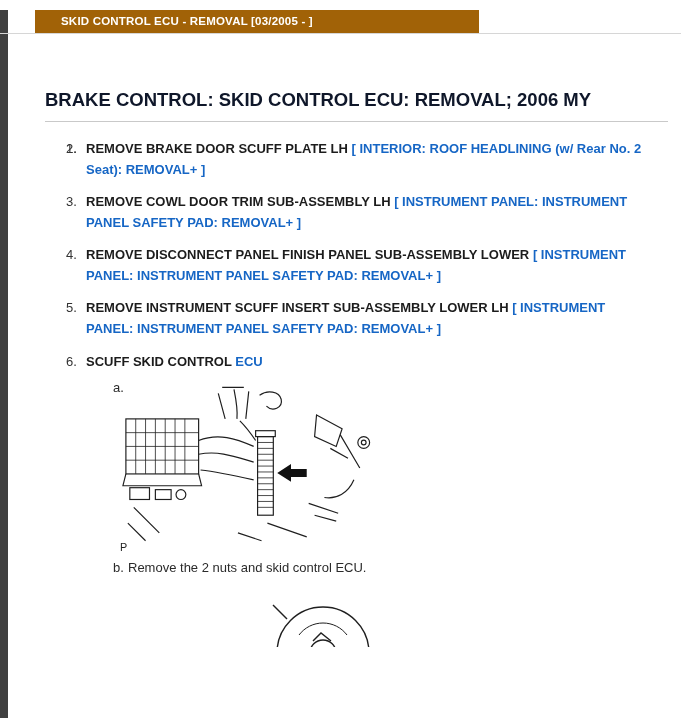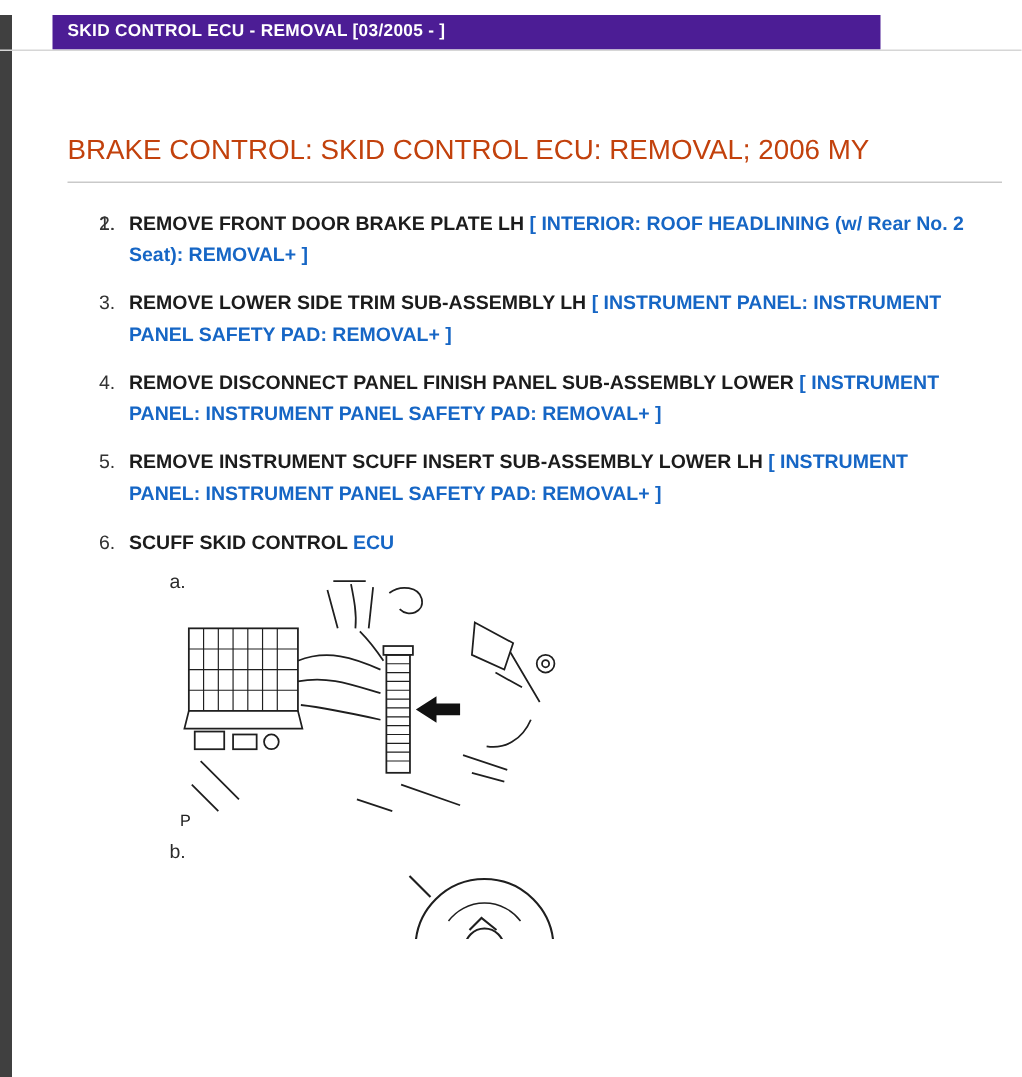--- a/index.html
+++ b/index.html
@@ -9,35 +9,35 @@
     font-family:"Liberation Sans", sans-serif;
     position:relative;
     overflow:hidden;
     color:#1c1c1c;
   }
   .left-strip {
     position:absolute; left:0; top:10px; width:8px; height:708px;
     background:#404040;
   }
   .top-bar {
-    position:absolute; left:35px; top:10px; width:552px; height:23px;
-    background:#4c1d95; color:#ffffff;
+    position:absolute; left:35px; top:10px; width:444px; height:23px;
+    background:#a16207; color:#ffffff;
     font-size:11.5px; font-weight:bold; line-height:23px;
-    padding-left:10px; letter-spacing:0.2px;
+    padding-left:26px; letter-spacing:0.2px;
     white-space:nowrap; overflow:hidden;
   }
   .top-rule {
     position:absolute; left:0; top:33px; width:681px; height:1px;
     background:#d6d6d6;
   }
   .content {
     position:absolute; left:45px; top:88px; width:623px;
   }
   .page-title {
-    color:#c2410c; font-size:18.5px; font-weight:400; line-height:1.25;
+    color:#0f172a; font-size:18.5px; font-weight:700; line-height:1.25;
   }
   .title-rule {
     border:none; border-top:1px solid #c9c9c9; margin:10px 0 16px 0;
   }
   .steps { list-style:none; }
   .step {
     position:relative; padding-left:41px;
     font-size:13px; font-weight:bold; color:#1c1c1c;
     line-height:1.62; margin-bottom:11px; max-width:600px;
   }
@@ -74,24 +74,24 @@
   <h1 class="page-title">
     <span style="display:block">BRAKE CONTROL: SKID CONTROL ECU: REMOVAL; 2006 MY</span>
   </h1>
   <hr class="title-rule">
 
   <ol class="steps">
     <li class="step">
       <span class="step-num">1.</span><a class="step-link"></a>
     </li>
     <li class="step">
-      <span class="step-num">2.</span><span>REMOVE FRONT DOOR BRAKE PLATE LH </span><a class="step-link">[ INTERIOR: ROOF HEADLINING (w/ Rear No. 2 Seat): REMOVAL+ ]</a>
+      <span class="step-num">2.</span><span>REMOVE BRAKE DOOR SCUFF PLATE LH </span><a class="step-link">[ INTERIOR: ROOF HEADLINING (w/ Rear No. 2 Seat): REMOVAL+ ]</a>
     </li>
     <li class="step">
-      <span class="step-num">3.</span><span>REMOVE LOWER SIDE TRIM SUB-ASSEMBLY LH </span><a class="step-link">[ INSTRUMENT PANEL: INSTRUMENT PANEL SAFETY PAD: REMOVAL+ ]</a>
+      <span class="step-num">3.</span><span>REMOVE COWL DOOR TRIM SUB-ASSEMBLY LH </span><a class="step-link">[ INSTRUMENT PANEL: INSTRUMENT PANEL SAFETY PAD: REMOVAL+ ]</a>
     </li>
     <li class="step">
       <span class="step-num">4.</span><span>REMOVE DISCONNECT PANEL FINISH PANEL SUB-ASSEMBLY LOWER </span><a class="step-link">[ INSTRUMENT PANEL: INSTRUMENT PANEL SAFETY PAD: REMOVAL+ ]</a>
     </li>
     <li class="step">
       <span class="step-num">5.</span><span>REMOVE INSTRUMENT SCUFF INSERT SUB-ASSEMBLY LOWER LH </span><a class="step-link">[ INSTRUMENT PANEL: INSTRUMENT PANEL SAFETY PAD: REMOVAL+ ]</a>
     </li>
     <li class="step" style="margin-bottom:6px">
       <span class="step-num">6.</span><span>SCUFF SKID CONTROL </span><a class="step-link">ECU</a>
     </li>
@@ -131,21 +131,21 @@
       <circle cx="248" cy="58" r="2.4"></circle>
       <path d="M238 96 c-6 14 -18 20 -30 18"></path>
       <path d="M192 120 l30 10 M198 132 l22 6"></path>
       <path d="M150 140 l40 14 M120 150 l24 8"></path>
       <path d="M14 124 l26 26 M8 140 l18 18"></path>
       <text x="0" y="168" font-size="11" fill="#222" stroke="none" font-family="Liberation Sans, sans-serif">P</text>
     </svg>
   </div>
 
   <div class="substep">
-    <span class="sub-label">b.</span>
+    <span class="sub-label">b.</span><span>Remove the 2 nuts and skid control ECU.</span>
   </div>
 
   <div class="figure-bottom">
     <svg width="112" height="110" viewBox="0 0 112 110" fill="none" stroke="#1f1f1f" stroke-width="1.4">
       <circle cx="58" cy="62" r="46"></circle>
       <circle cx="58" cy="62" r="13"></circle>
       <path d="M22 28 l-14 -14"></path>
       <path d="M48 50 l8 -8 l10 8"></path>
       <path d="M34 44 a30 30 0 0 1 48 0" stroke-width="1"></path>
     </svg>

